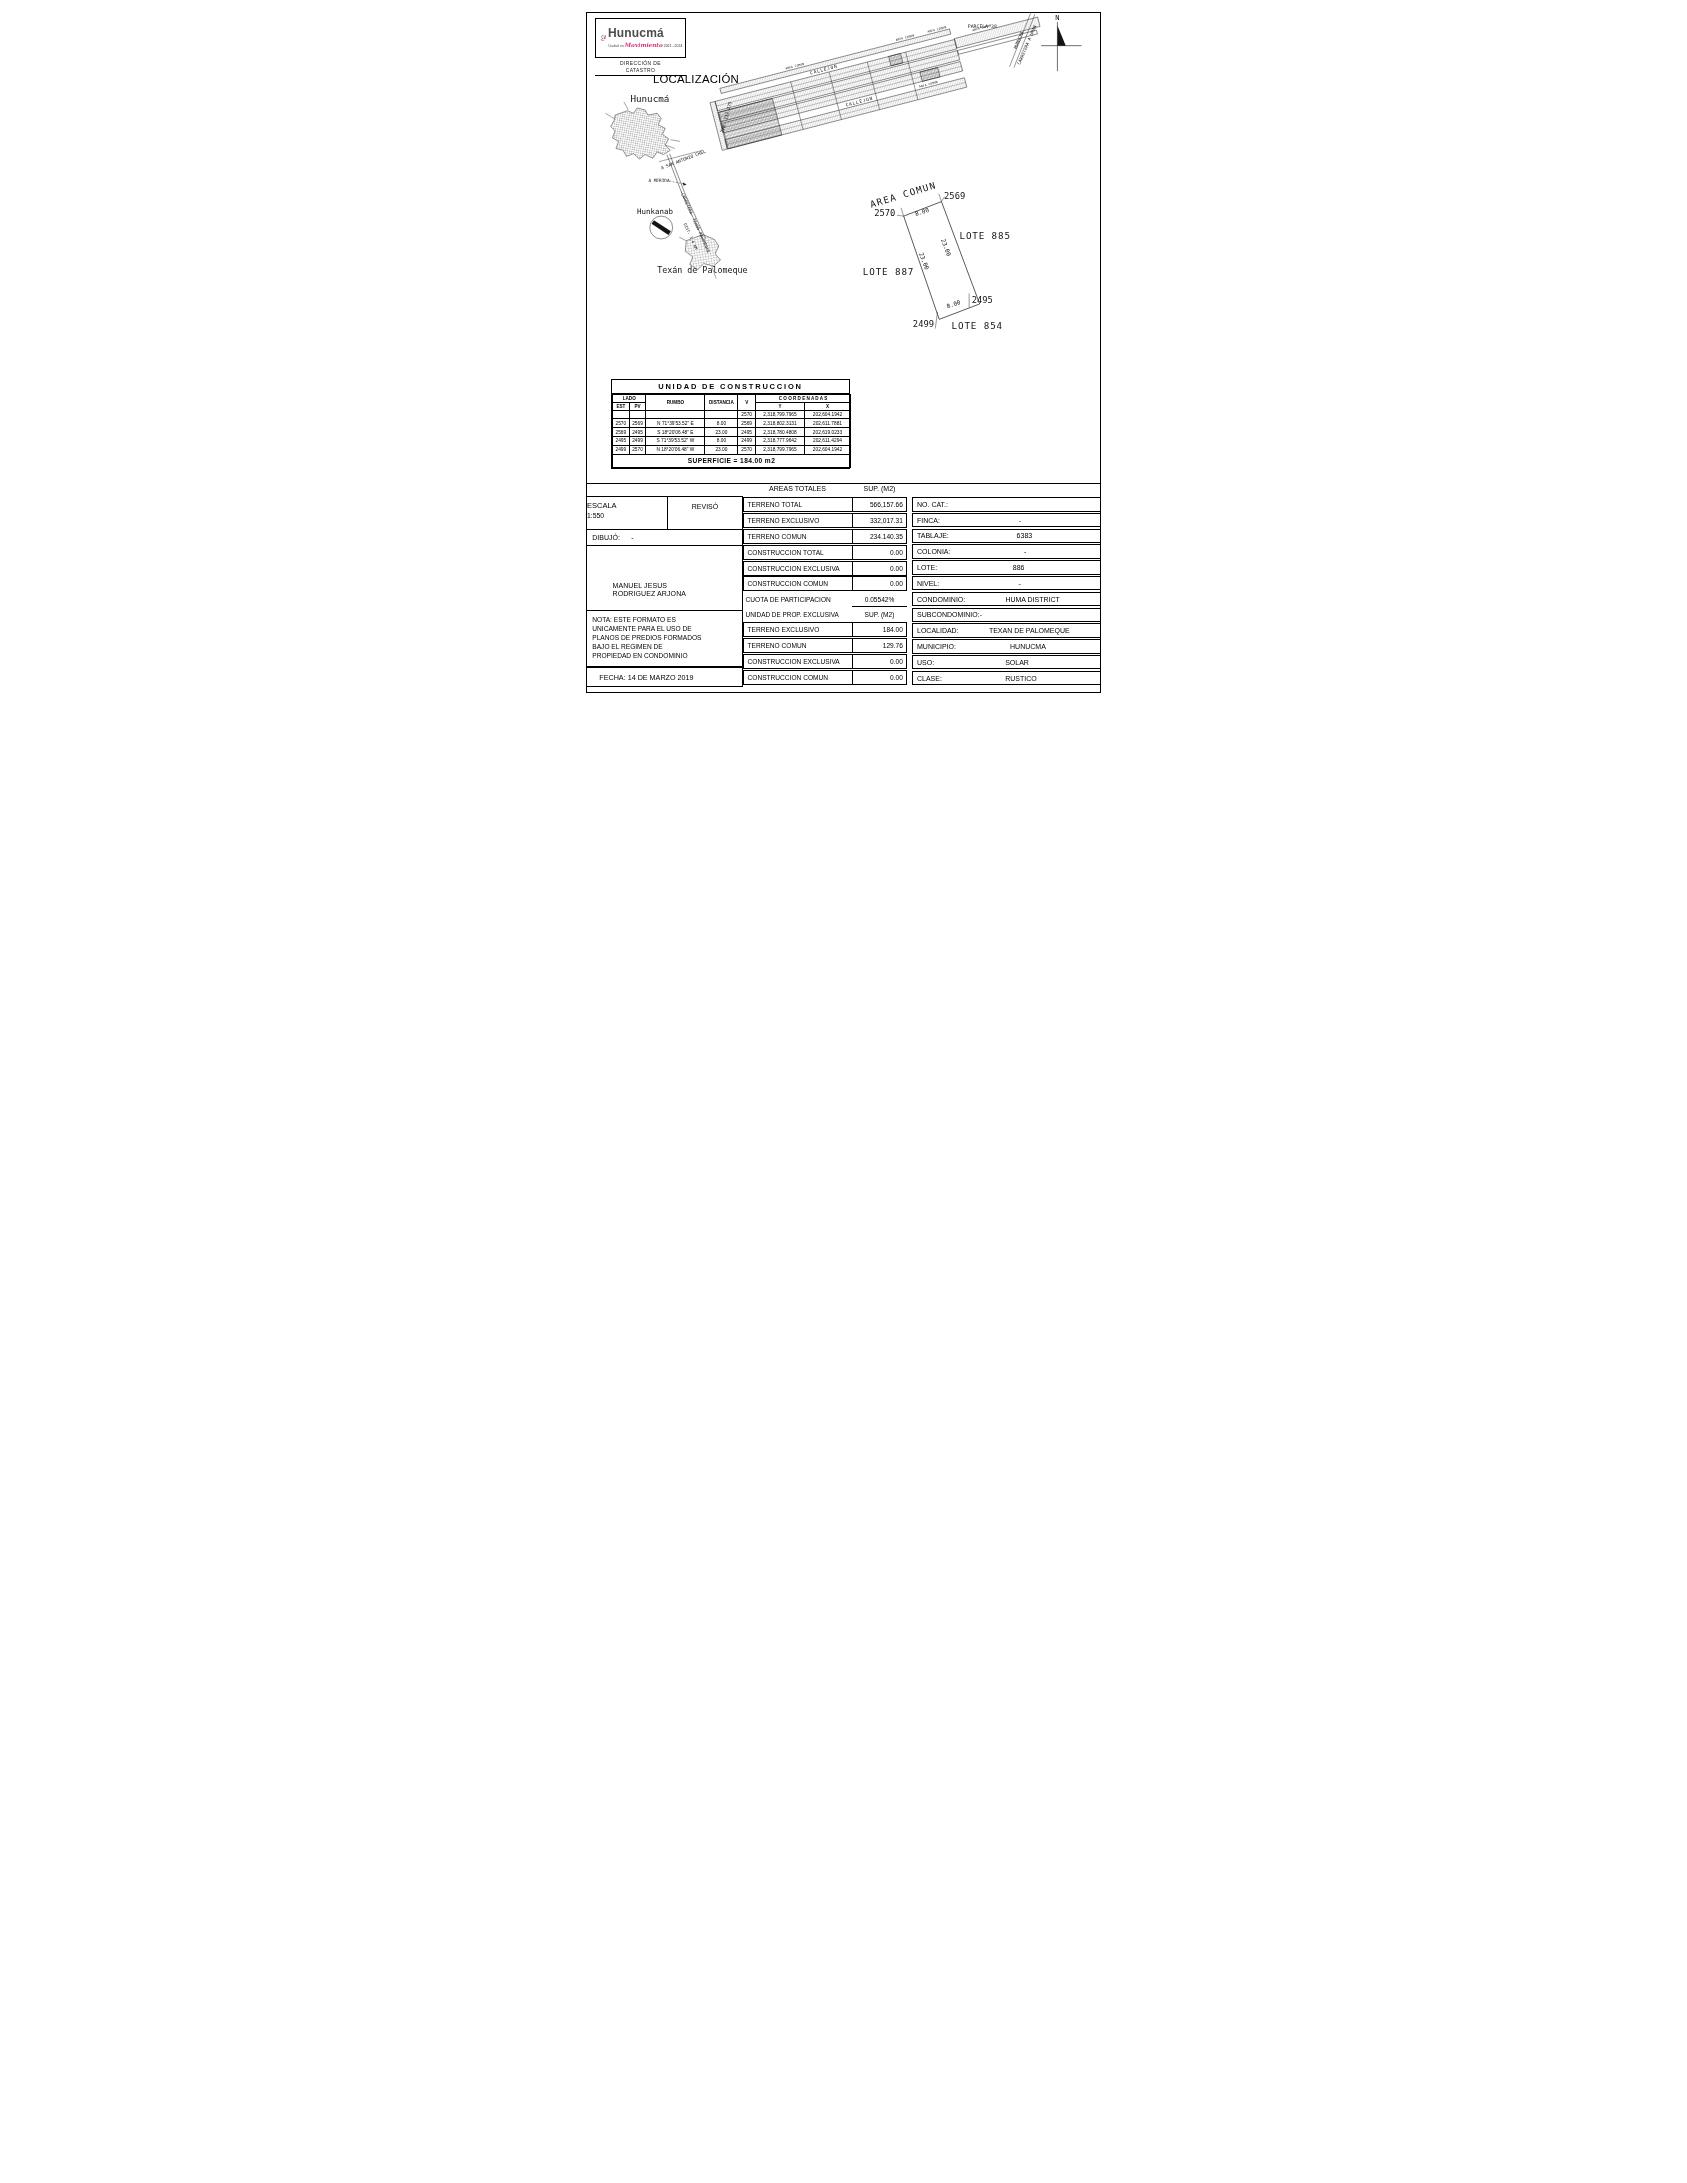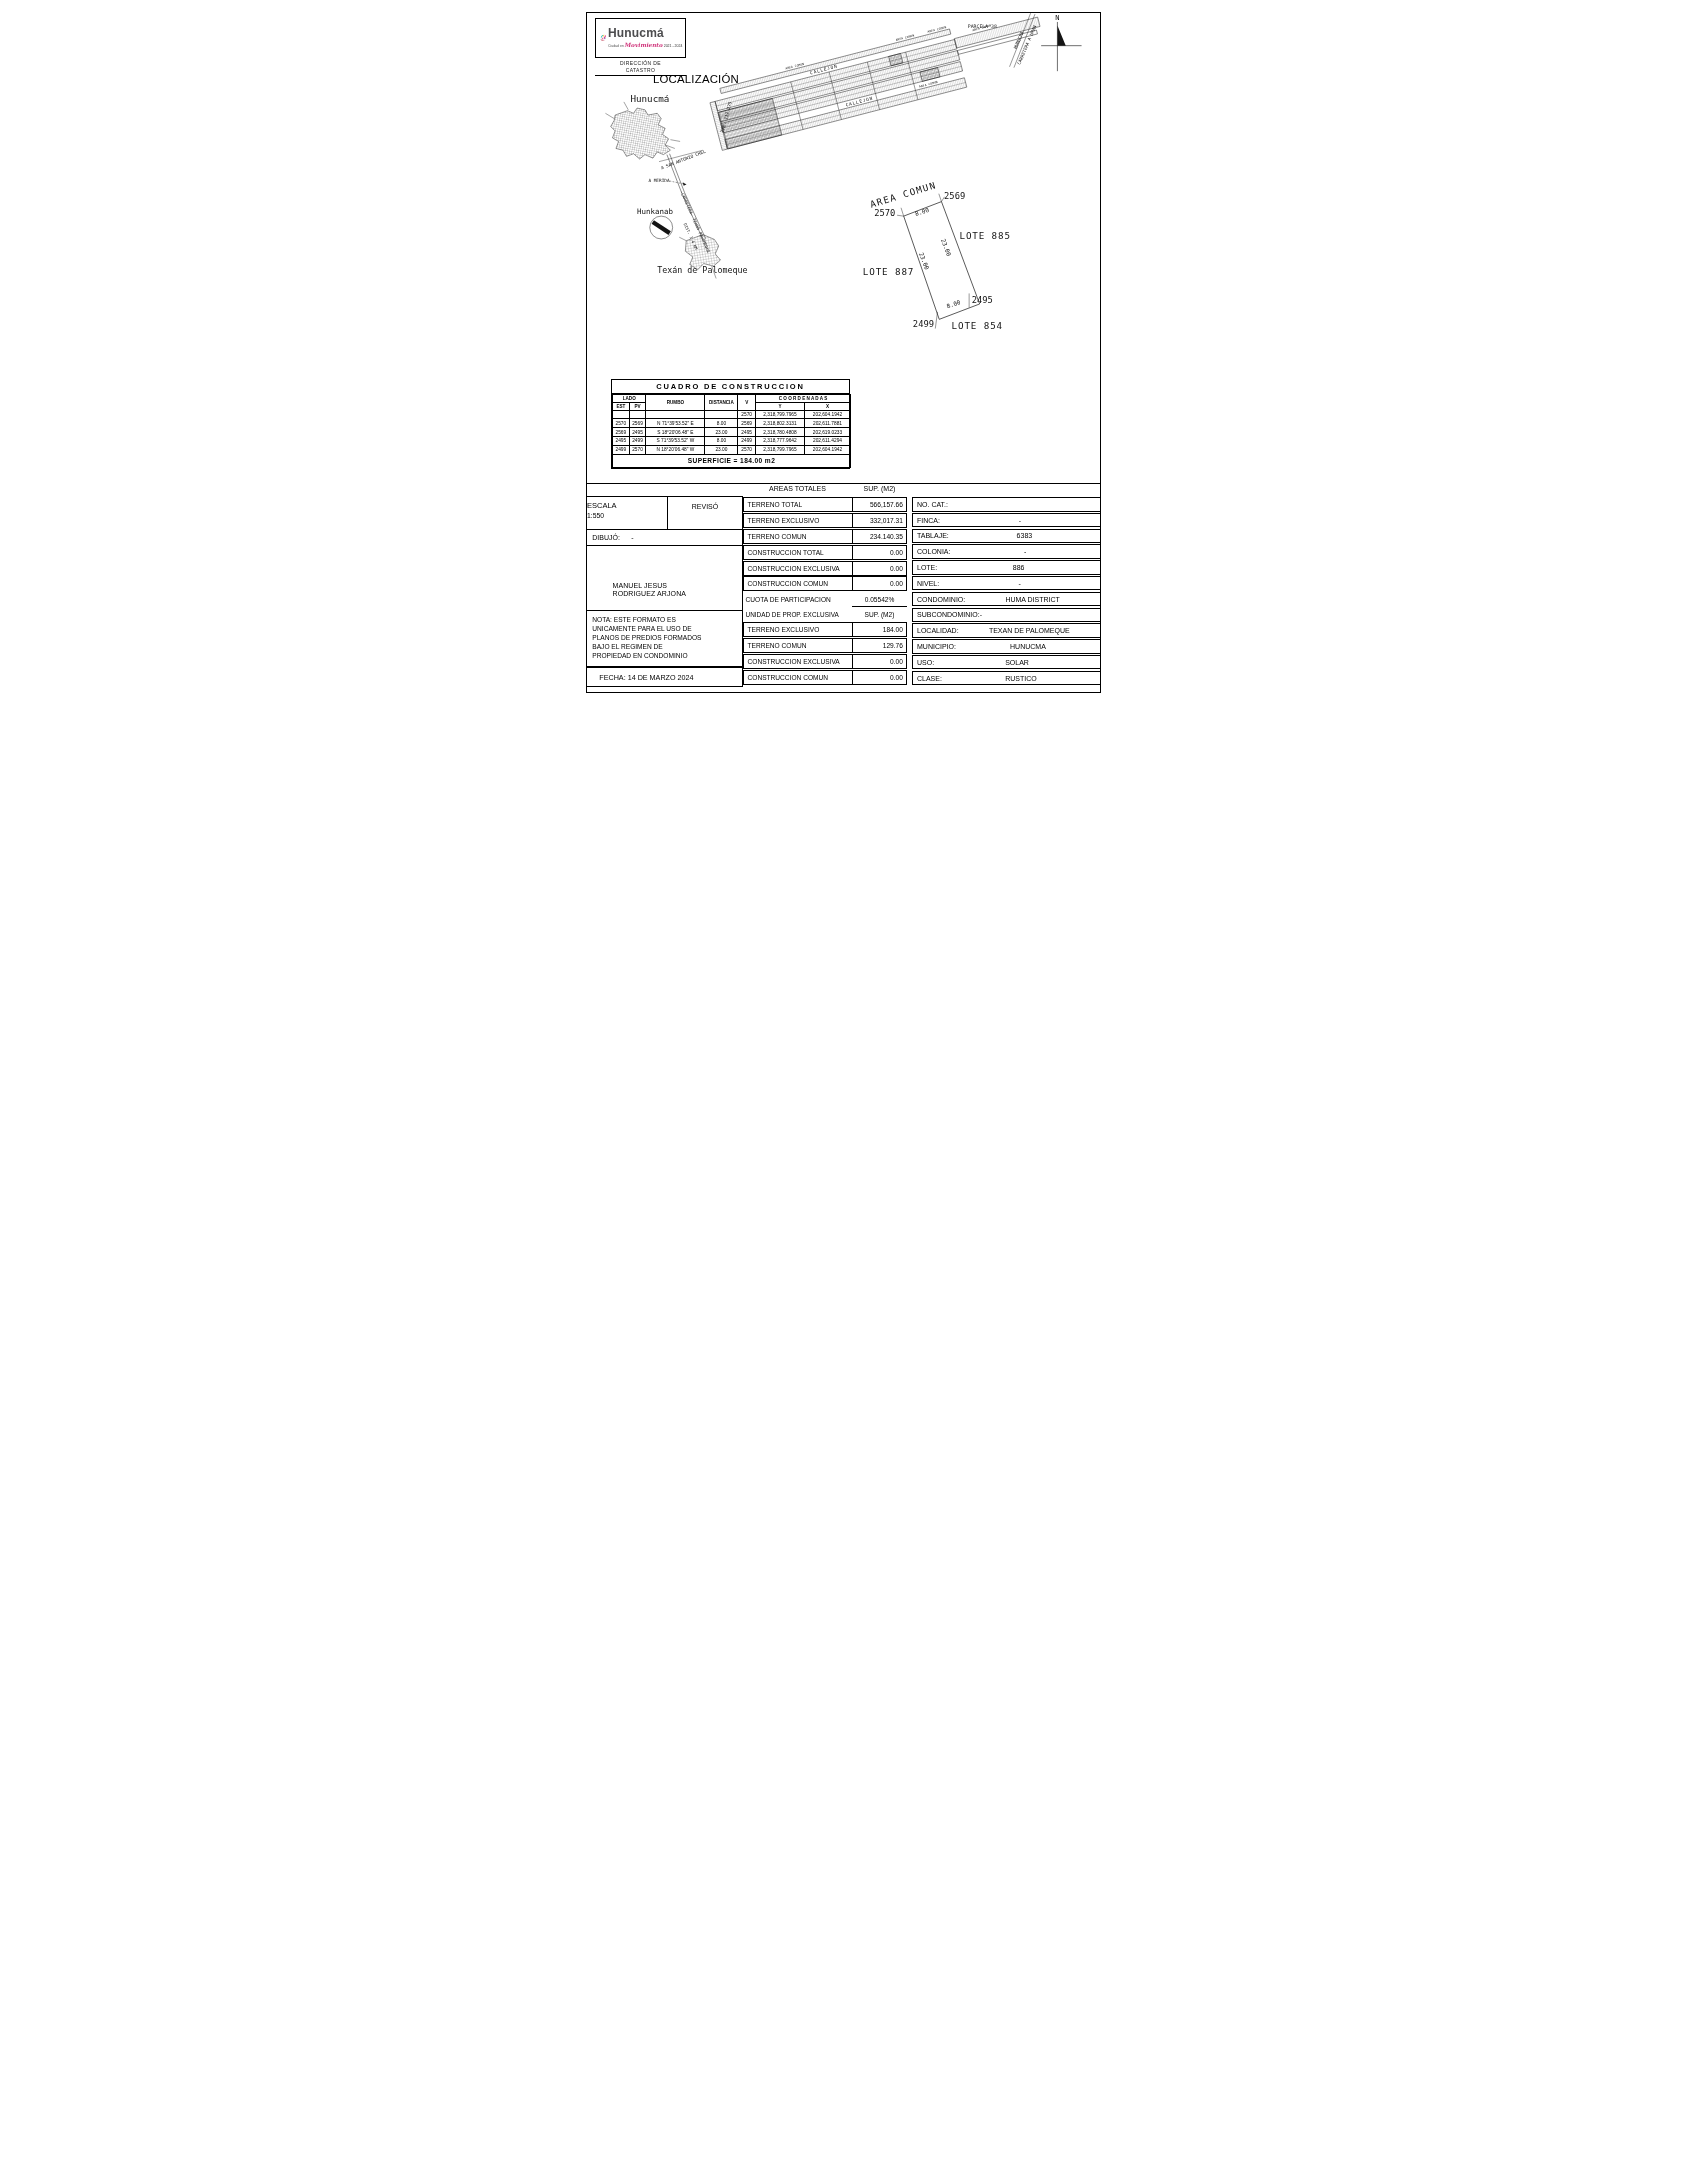--- a/index.html
+++ b/index.html
@@ -184,21 +184,21 @@
     <text x="799" y="596" font-size="13.5" text-anchor="middle" transform="rotate(69.5 799 596)">23.00</text>
     <text x="884" y="545" font-size="21" letter-spacing="2">LOTE 885</text>
     <text x="664" y="625" font-size="21" letter-spacing="2">LOTE 887</text>
     <text x="872" y="697" font-size="13.5" text-anchor="middle" transform="rotate(-19 872 697)">8.00</text>
     <text x="912" y="689" font-size="20">2495</text>
     <text x="826" y="744" font-size="20" text-anchor="end">2499</text>
     <text x="866" y="748" font-size="21" letter-spacing="2">LOTE 854</text>
   </svg>
 
   <div class="cuadro">
-    <div class="cuadro-title">CUADRO DE CONSTRUCCION</div>
+    <div class="cuadro-title">UNIDAD DE CONSTRUCCION</div>
     <table>
       <colgroup>
           <col style="width:16.7px">
           <col style="width:16.7px">
           <col style="width:59px">
           <col style="width:33px">
           <col style="width:17.6px">
           <col style="width:49px">
           <col style="width:46px">
         </colgroup>
@@ -288,21 +288,21 @@
     <span>DIBUJÓ:</span>
     <span class="dib-value">-</span>
   </div>
   <div class="lbox box-author">
     <div class="author-name">MANUEL JESUS RODRIGUEZ ARJONA</div>
   </div>
   <div class="lbox box-nota">
     <div class="nota-text">NOTA: ESTE FORMATO ES UNICAMENTE PARA EL USO DE PLANOS DE PREDIOS FORMADOS BAJO EL REGIMEN DE PROPIEDAD EN CONDOMINIO</div>
   </div>
   <div class="lbox box-fecha">
-    <span>FECHA: 14 DE MARZO 2024</span>
+    <span>FECHA: 14 DE MARZO 2019</span>
   </div>
 
   <div class="mid-col">
     <div class="mid-row">
         <div class="lbl">TERRENO TOTAL</div>
         <div class="val">566,157.66</div>
       </div>
     <div class="mid-row">
         <div class="lbl">TERRENO EXCLUSIVO</div>
         <div class="val">332,017.31</div>

